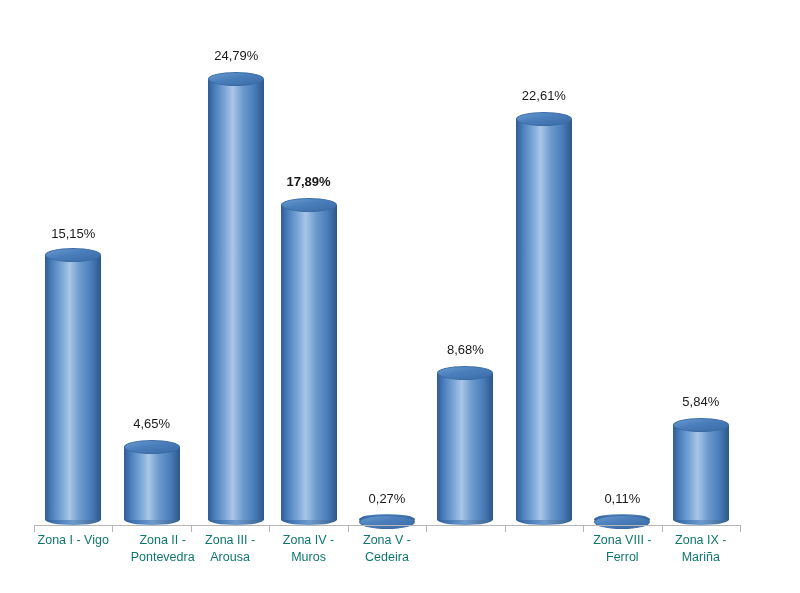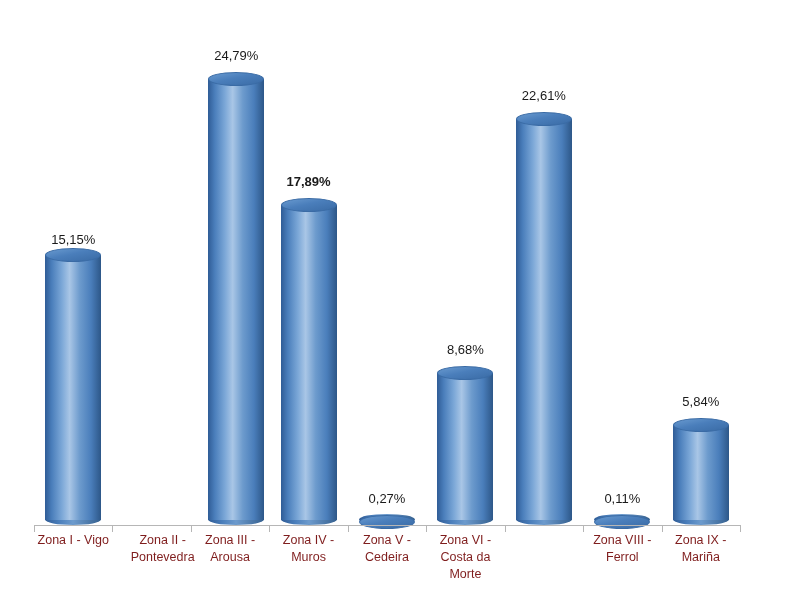--- a/index.html
+++ b/index.html
@@ -110,21 +110,21 @@
     width: 706px;
     height: 58px;
   }
   .cat-label {
     position: absolute;
     top: 0;
     width: 78.4px;
     text-align: center;
     font-size: 12.5px;
     line-height: 17px;
-    color: #7f1d1d;
+    color: #0f766e;
     font-family: "Liberation Sans", sans-serif;
   }
   .cat-sep {
     position: absolute;
     top: 525px;
     width: 1px;
     height: 7px;
     background: #b6b6b6;
   }
 </style>
@@ -135,21 +135,29 @@
 
   <div id="plot-area"></div>
 
   <div id="columns">
       <div class="col-slot" style="left: 0px; width: 78.4444px;">
         <div class="cyl" style="height: 276.779px;">
           <div class="cyl-bottom"></div>
           <div class="cyl-body"></div>
           <div class="cyl-top"></div>
         </div>
-        <div class="data-label" style="bottom: 278px;">15,15%</div>
+        <div class="data-label" style="bottom: 284px;">15,15%</div>
+      </div>
+      <div class="col-slot" style="left: 78.4444px; width: 78.4444px;">
+        <div class="cyl" style="height: 84.9519px;">
+          <div class="cyl-bottom"></div>
+          <div class="cyl-body"></div>
+          <div class="cyl-top"></div>
+        </div>
+        <div class="data-label" style="bottom: 93.9519px;">4,65%</div>
       </div>
       <div class="col-slot" style="left: 163px; width: 78.4444px;">
         <div class="cyl" style="height: 452.894px;">
           <div class="cyl-bottom"></div>
           <div class="cyl-body"></div>
           <div class="cyl-top"></div>
         </div>
         <div class="data-label" style="bottom: 461.894px;">24,79%</div>
       </div>
       <div class="col-slot" style="left: 235.333px; width: 78.4444px;">
@@ -216,25 +224,20 @@
         <div>Zona III -</div>
         <div>Arousa</div>
       </div>
       <div class="cat-label" style="left: 235.333px; width: 78.4444px;">
         <div>Zona IV -</div>
         <div>Muros</div>
       </div>
       <div class="cat-label" style="left: 313.778px; width: 78.4444px;">
         <div>Zona V -</div>
         <div>Cedeira</div>
-      </div>
-      <div class="cat-label" style="left: 392.222px; width: 78.4444px;">
-        <div>Zona VI -</div>
-        <div>Costa da</div>
-        <div>Morte</div>
       </div>
       <div class="cat-label" style="left: 549.111px; width: 78.4444px;">
         <div>Zona VIII -</div>
         <div>Ferrol</div>
       </div>
       <div class="cat-label" style="left: 627.556px; width: 78.4444px;">
         <div>Zona IX -</div>
         <div>Mariña</div>
       </div>
     </div>

